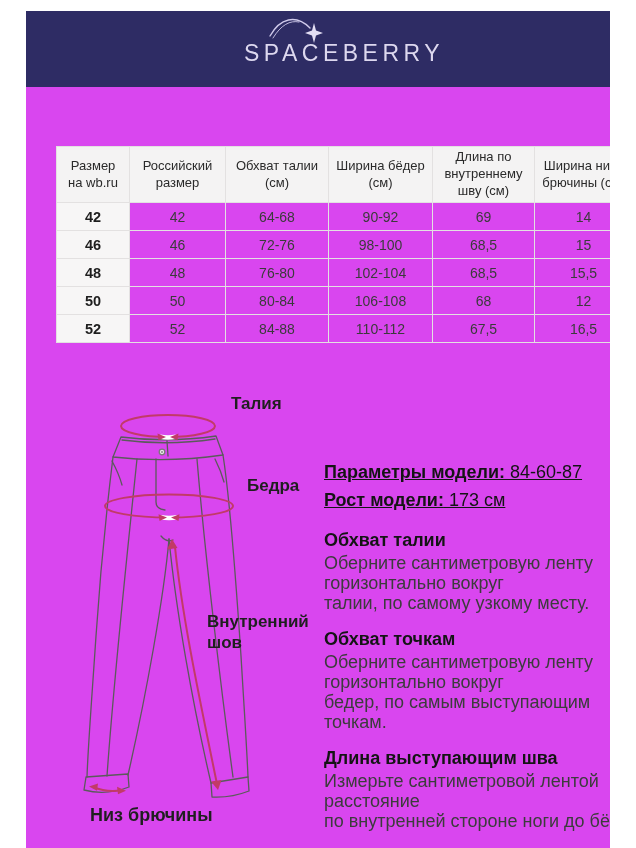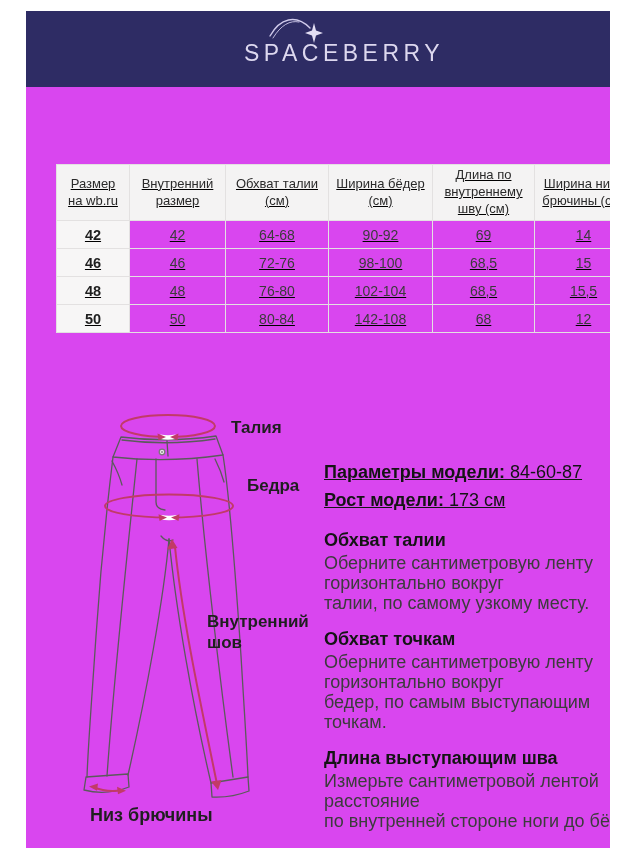--- a/index.html
+++ b/index.html
@@ -8,32 +8,32 @@
   .page { position:relative; width:584px; height:848px; background:#d946ef; overflow:hidden; margin:11px auto; }
 
   
   .header { position:absolute; left:0; top:0; width:636px; height:76px;
             background:var(--navy,#2e2c64); display:flex; align-items:center; justify-content:center; }
   .logo-wrap { position:relative; margin-top:8px; }
   .logo-text { font-size:23px; letter-spacing:4.5px; color:#ddd8ef; font-weight:400; }
   .comet { position:absolute; left:24px; top:-26px; width:58px; height:36px; }
 
   
-  table.size-table { position:absolute; left:30px; top:153px; width:576px;
-                     border-collapse:collapse; table-layout:fixed;text-decoration:underline; }
+  table.size-table { position:absolute; left:30px; top:135px; width:576px;
+                     border-collapse:collapse; table-layout:fixed; }
   .size-table th, .size-table td { border:1px solid #e3e1e1; text-align:center; vertical-align:middle; }
   .size-table th { height:56px; background:#f4f3f3; font-size:13px; font-weight:500;
                    color:#2a2a2a; line-height:1.3; padding:2px 5px; }
   .size-table td { height:28px; font-size:14px; color:#3b3b3b; font-weight:400; padding:0 4px; }
   .size-table td.rowhead { background:#f7f6f6; font-weight:bold; color:#1e1e1e; font-size:14.5px; }
 
   
   .diagram-svg { position:absolute; left:30px; top:385px; width:260px; height:460px; }
   .dlabel { position:absolute; color:#1f1f1f; font-weight:600; font-size:17px; line-height:21px; }
-  .dlabel-waist { left:205px; top:406px; }
+  .dlabel-waist { left:205px; top:382px; }
   .dlabel-hips  { left:221px; top:464px; }
   .dlabel-inseam{ left:181px; top:600px; width:118px; white-space:pre-line; }
   .dlabel-hem   { left:64px;  top:794px; font-size:18px; }
 
   
   .info { position:absolute; left:298px; top:447px; width:330px; }
   .model-line { font-size:18px; line-height:28px; color:#141414;text-decoration:underline; }
   .model-line .lbl { font-weight:700; }
   .model-line .val { font-weight:400; }
   .sec { margin-top:15px; }
@@ -66,21 +66,21 @@
       <col style="width:73px">
         <col style="width:96px">
         <col style="width:103px">
       <col style="width:104px">
         <col style="width:102px">
         <col style="width:98px">
     </colgroup>
     <thead>
         <tr id="table-head-row">
           <th>Размер на wb.ru</th>
-          <th>Внутренний размер</th>
+          <th>Российский размер</th>
           <th>Обхват талии (см)</th>
           <th>Ширина бёдер (см)</th>
           <th>Длина по внутреннему шву (см)</th>
           <th>Ширина низа брючины (см)</th>
         </tr>
       </thead>
     <tbody id="table-body">
         <tr>
           <td class="rowhead">42</td>
           <td>42</td>
@@ -102,23 +102,31 @@
           <td>48</td>
           <td>76-80</td>
           <td>102-104</td>
           <td>68,5</td>
           <td>15,5</td>
         </tr>
         <tr>
           <td class="rowhead">50</td>
           <td>50</td>
           <td>80-84</td>
-          <td>142-108</td>
+          <td>106-108</td>
           <td>68</td>
           <td>12</td>
+        </tr>
+        <tr>
+          <td class="rowhead">52</td>
+          <td>52</td>
+          <td>84-88</td>
+          <td>110-112</td>
+          <td>67,5</td>
+          <td>16,5</td>
         </tr>
       </tbody>
   </table>
 
   <svg class="diagram-svg" viewBox="0 0 260 460">
 
     <g class="ink">
 
       <path d="M65,41 Q112,47 160,40 L167,59 Q112,67 57,61 Z"></path>
       <path d="M66,44 Q112,50 159,43"></path>

